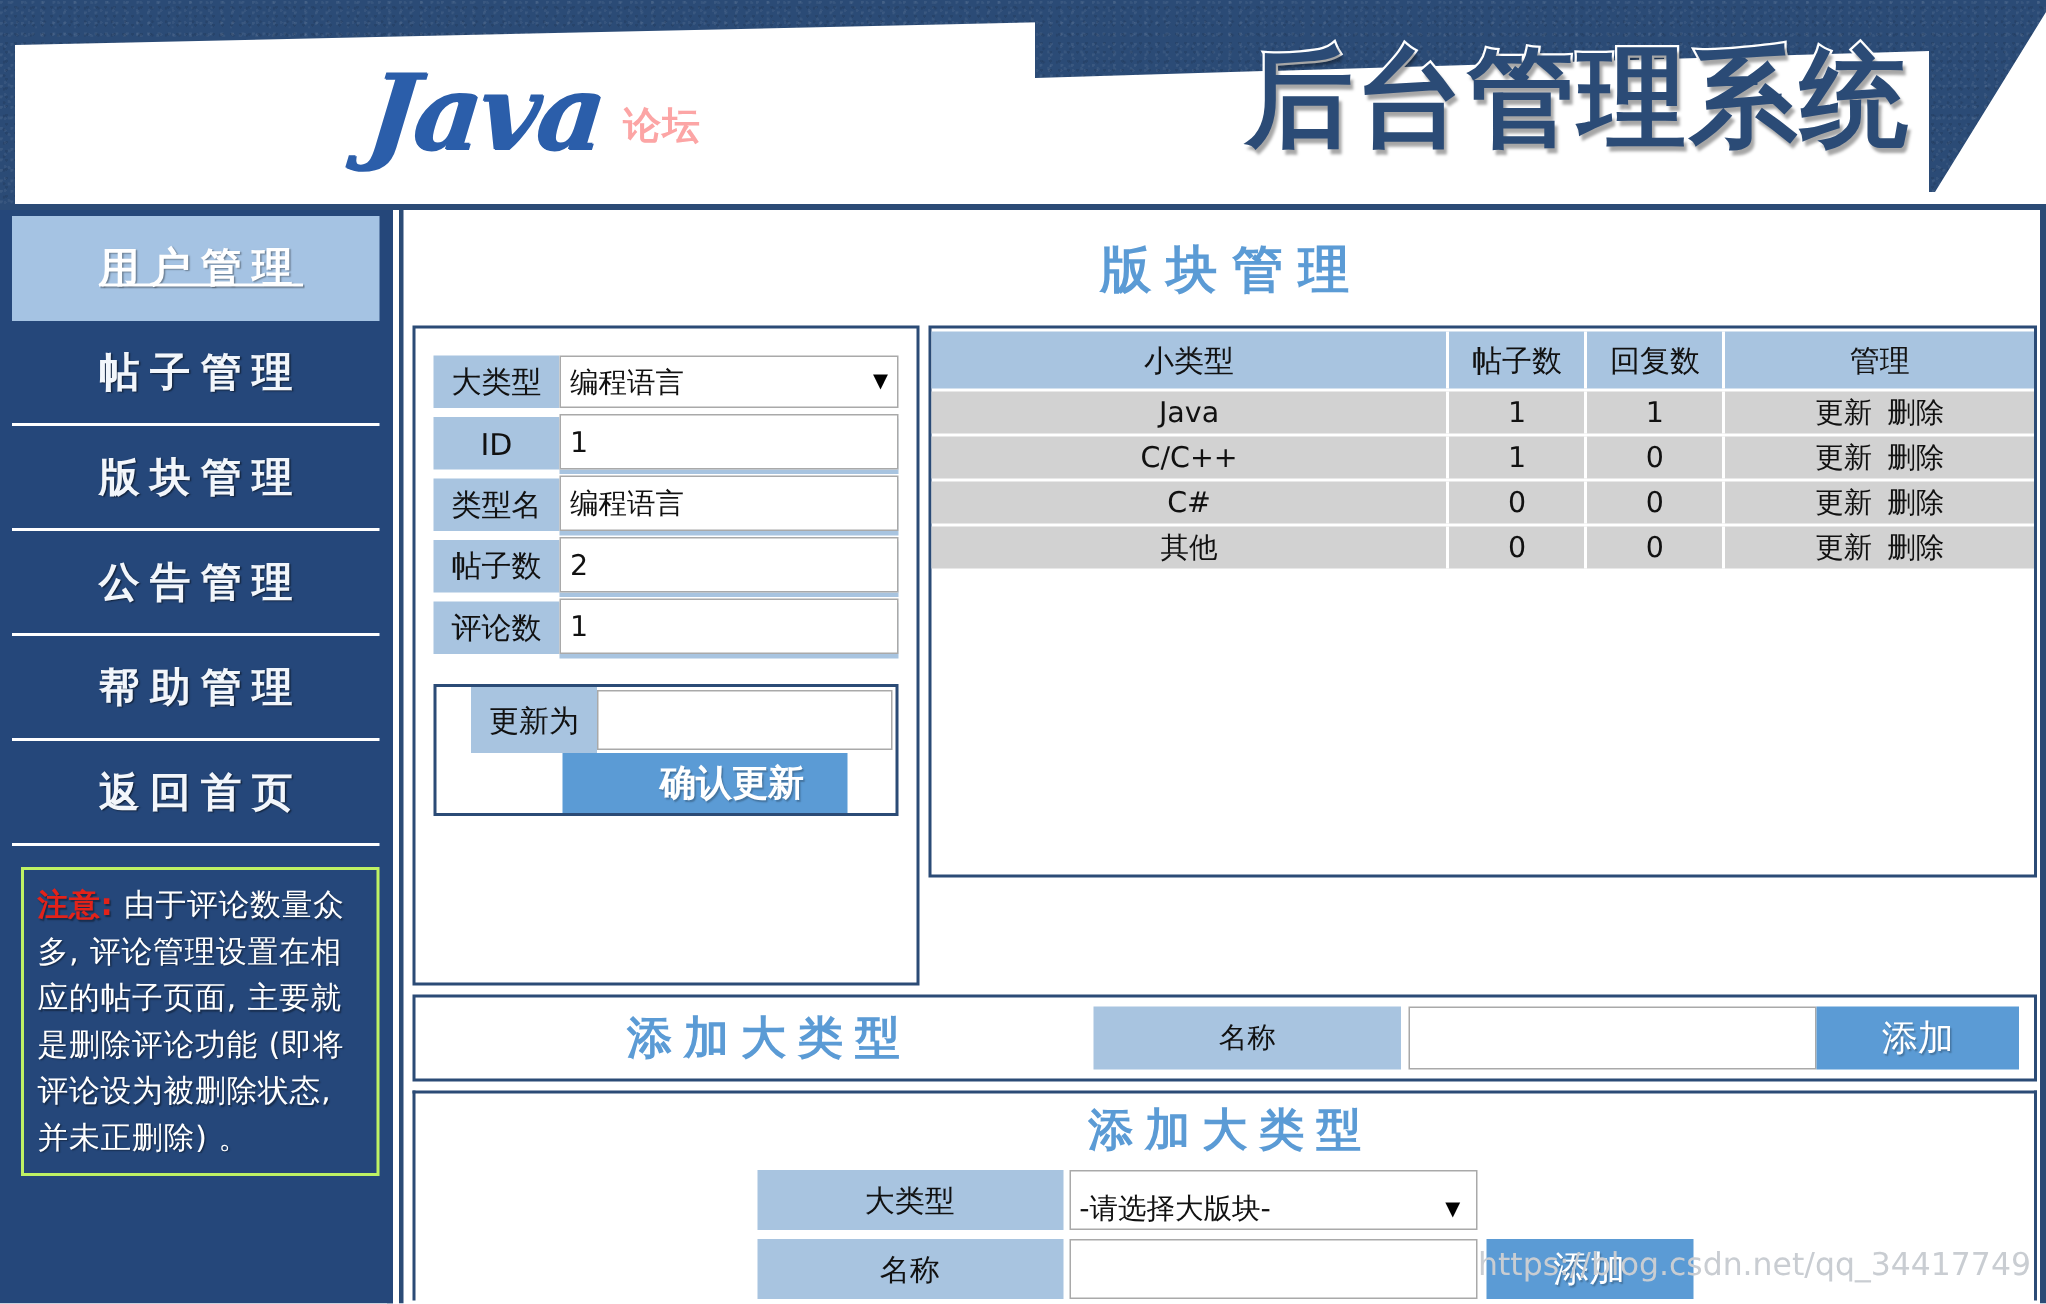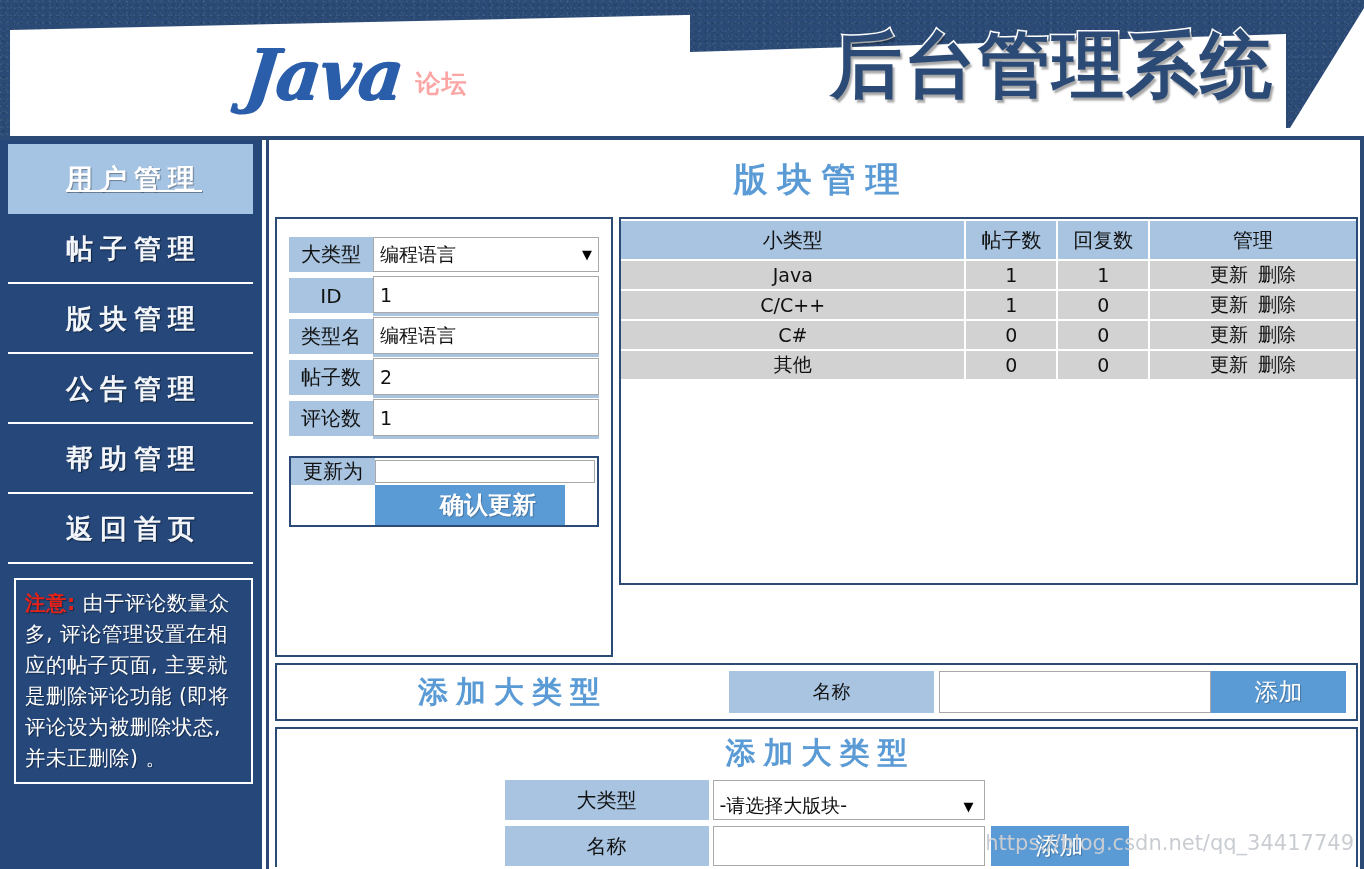--- a/index.html
+++ b/index.html
@@ -95,21 +95,21 @@
   .nav-item.active {
     background:#a5c3e3;
     color:#ffffff;
     text-decoration:underline;
     border-bottom:none;
     text-shadow:1px 1px 1px rgba(0,0,0,.35);
   }
   .nav-item.last { border-bottom:2px solid #ffffff; }
   #notice-box {
     margin:14px 0 0 6px;
-    border:2px solid #ffffff;
+    border:2px solid #bef264;
     padding:8px 9px;
     color:#ffffff;
     font-size:20.5px;
     line-height:31px;
     letter-spacing:.5px;
     font-family:"DejaVu Sans","Liberation Sans",sans-serif;
     text-shadow:1px 1px 1px rgba(0,0,0,.4);
   }
   #notice-label { color:#e32219; font-weight:bold; }
 
@@ -171,21 +171,21 @@
     box-shadow:none;
     margin:0;
     justify-content:space-between;
   }
   .caret { font-size:13px; color:#000; }
   .update-block {
     border:2px solid #2b4b76;
     margin-top:20px;
   }
   .update-row {
-    display:flex; height:27px;
+    display:flex; height:44px;padding-left:23px;
   }
   .update-label {
     width:84px; min-width:84px;
     background:#a8c4e0;
     display:flex; align-items:center; justify-content:center;
     font-size:20px; color:#111;
     font-family:"DejaVu Sans","Liberation Sans",sans-serif;
   }
   .update-input {
     flex:1; border:1px solid #a9a9a9; background:#fff; margin:2px 2px 2px 0;

